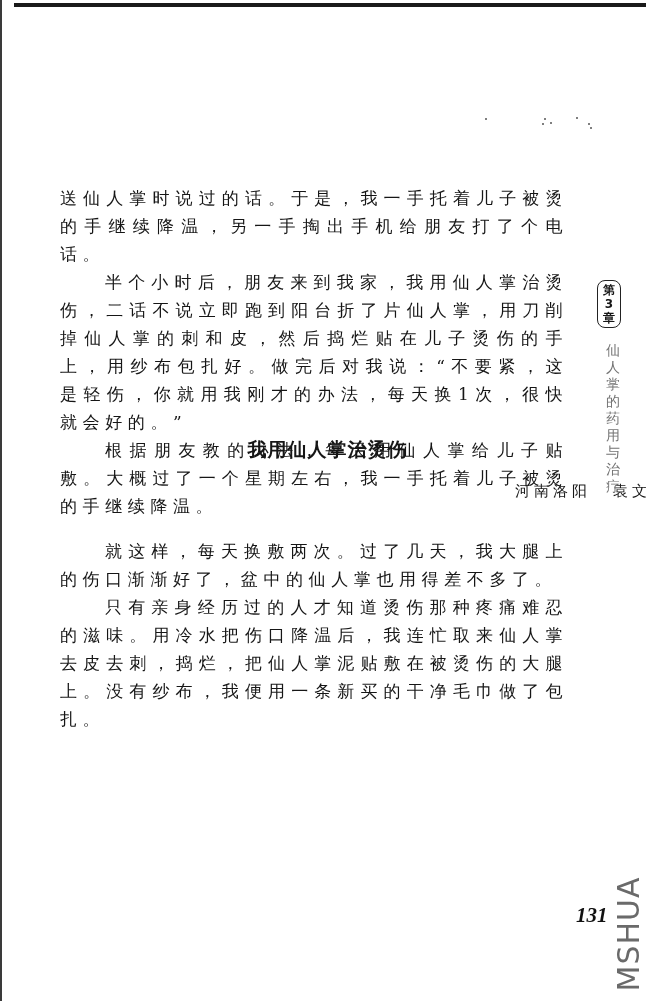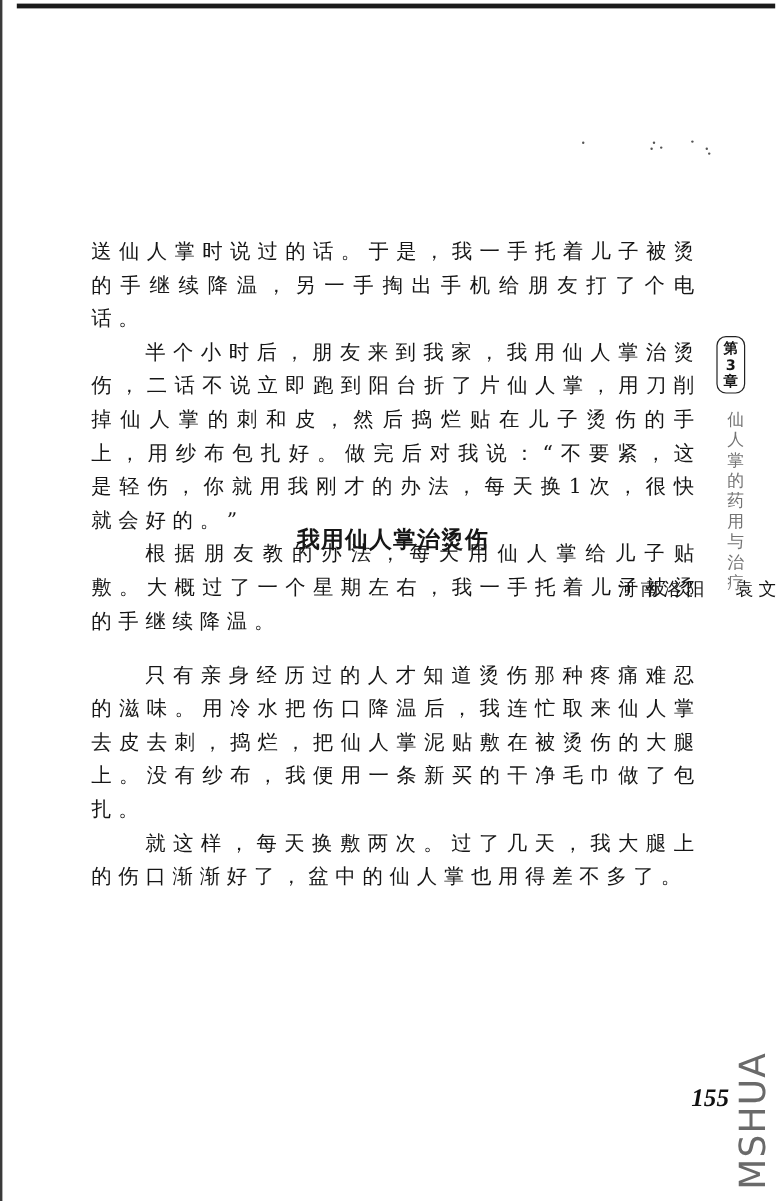--- a/index.html
+++ b/index.html
@@ -40,26 +40,25 @@
     }
     .speck {
       position: absolute;
       width: 2px;
       height: 2px;
       background: #555;
       border-radius: 50%;
     }
     .body-block {
       position: absolute;
-      left: 76px;
+      left: 60px;
       width: 508px;
       font-size: 17px;
       line-height: 28px;
       letter-spacing: 5.6px;
-      margin-top: 12px;
     }
     .body-block p {
       margin: 0;
       text-align: justify;
     }
     .body-block p.indent {
       text-indent: 45px;
     }
     .article-title {
       position: absolute;
@@ -158,27 +157,27 @@
   <p class="indent">根据朋友教的办法，每天用仙人掌给儿子贴敷。大概过了一个星期左右，我一手托着儿子被烫的手继续降温。</p>
 </div>
 
 <div class="article-title">我用仙人掌治烫伤</div>
 
 <div class="byline">
   <span>河南洛阳</span><span class="author">袁文</span>
 </div>
 
 <div class="body-block" style="top:537px;">
+  <p class="indent">就这样，每天换敷两次。过了几天，我大腿上的伤口渐渐好了，盆中的仙人掌也用得差不多了。</p>
   <p class="indent">只有亲身经历过的人才知道烫伤那种疼痛难忍的滋味。用冷水把伤口降温后，我连忙取来仙人掌去皮去刺，捣烂，把仙人掌泥贴敷在被烫伤的大腿上。没有纱布，我便用一条新买的干净毛巾做了包扎。</p>
-  <p class="indent">就这样，每天换敷两次。过了几天，我大腿上的伤口渐渐好了，盆中的仙人掌也用得差不多了。</p>
 </div>
 
 <div class="chapter-tab">
   <span>第</span>
   <span>3</span>
   <span>章</span>
 </div>
 
 <div class="chapter-title">仙人掌的药用与治疗</div>
 
-<div class="page-number">155</div>
+<div class="page-number">131</div>
 
 <div class="watermark">MSHUA</div>
 
 </body></html>

